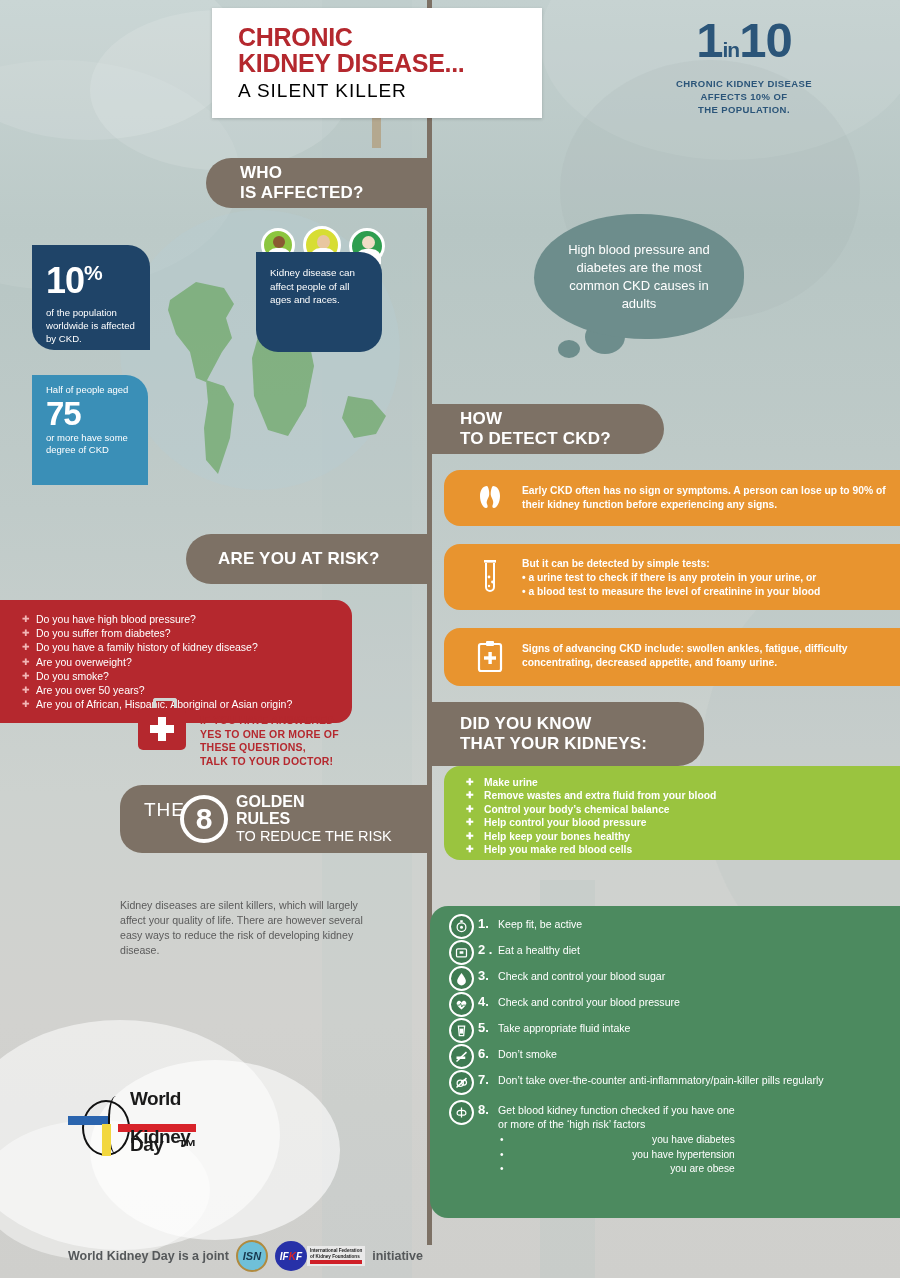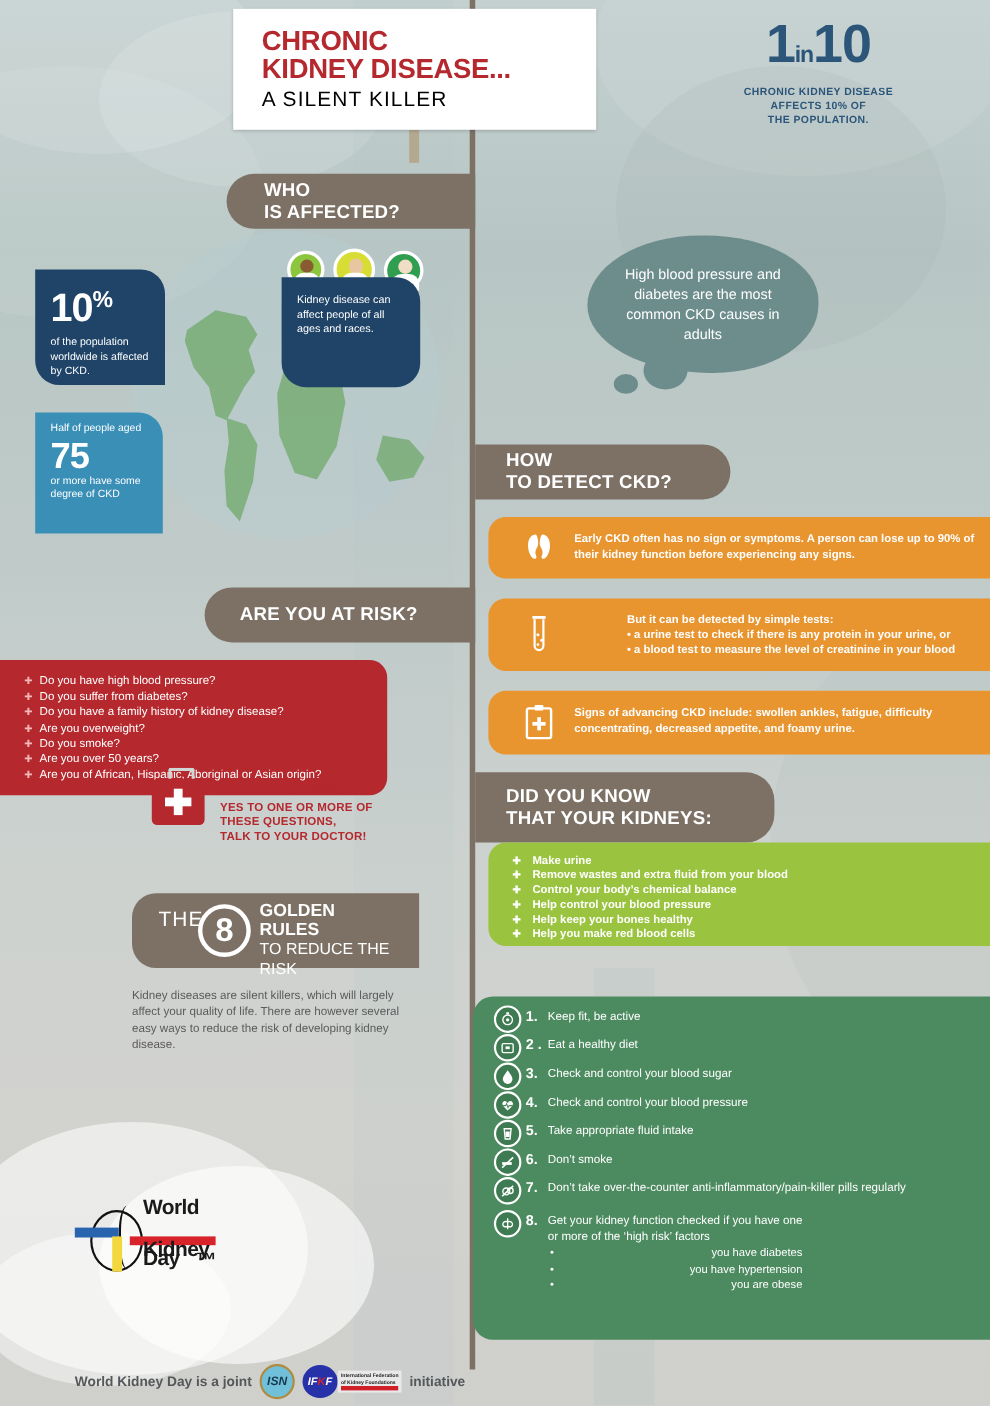--- a/index.html
+++ b/index.html
@@ -72,21 +72,21 @@
   .riskbox li:before{content:"\271A";position:absolute;left:22px;top:0;font-size:9px;color:#f2b6b6;}
 
   .kitbox{position:absolute;left:138px;top:708px;width:48px;height:42px;background:#b5282e;border-radius:5px;}
   .kit-handle{position:absolute;left:153px;top:698px;width:18px;height:10px;border:3px solid #cfd6d3;border-bottom:none;border-radius:3px 3px 0 0;}
   .kit-cross-v{position:absolute;left:158px;top:717px;width:8px;height:24px;background:#fff;}
   .kit-cross-h{position:absolute;left:150px;top:725px;width:24px;height:8px;background:#fff;}
   .doctor-note{position:absolute;left:200px;top:714px;width:180px;color:#b5282e;font-size:10.5px;font-weight:bold;line-height:13.5px;letter-spacing:.2px;}
 
   
   .goldbar{
-    position:absolute;left:120px;top:812px;width:261px;height:68px;
+    position:absolute;left:120px;top:785px;width:312px;height:68px;
     background:#7d7165;border-radius:22px 0 0 22px;color:#fff;
   }
   .gold-the{position:absolute;left:24px;top:14px;font-size:19px;letter-spacing:1px;}
   .gold-circle{
     position:absolute;left:60px;top:10px;width:48px;height:48px;border-radius:50%;
     border:4px solid #fff;box-sizing:border-box;display:flex;align-items:center;justify-content:center;
     font-size:30px;font-weight:bold;color:#fff;
   }
   .gold-txt{position:absolute;left:116px;top:9px;color:#fff;}
   .gold-txt .l1{font-size:16px;font-weight:bold;line-height:16px;}
@@ -272,21 +272,21 @@
   </div>
 
   <div class="ocard" style="left:444px;top:544px;width:456px;height:66px;">
     <svg style="position:absolute;left:34px;top:14px;width:24px;height:38px;" viewBox="0 0 24 38">
       <rect x="6" y="2" width="12" height="2.6" fill="#fff"></rect>
       <path fill="none" stroke="#fff" stroke-width="2" d="M8 5 v24 a4 4 0 0 0 8 0 V5"></path>
       <circle cx="11" cy="19" r="1.4" fill="#fff"></circle>
         <circle cx="14.5" cy="24" r="1.4" fill="#fff"></circle>
         <circle cx="11" cy="28" r="1.2" fill="#fff"></circle>
     </svg>
-    <div class="txt" style="top:13px;white-space:pre-line;margin-left:48px;">But it can be detected by simple tests:
+    <div class="txt" style="top:13px;white-space:pre-line;">But it can be detected by simple tests:
 • a urine test to check if there is any protein in your urine, or
 • a blood test to measure the level of creatinine in your blood</div>
   </div>
 
   <div class="ocard" style="left:444px;top:628px;width:456px;height:58px;">
     <svg style="position:absolute;left:32px;top:12px;width:28px;height:34px;" viewBox="0 0 28 34">
       <rect x="3" y="4" width="22" height="27" rx="2" fill="none" stroke="#fff" stroke-width="2.2"></rect>
       <rect x="10" y="1" width="8" height="5" rx="1" fill="#fff"></rect>
       <rect x="12.4" y="12" width="3.4" height="12" fill="#fff"></rect>
       <rect x="8" y="16.3" width="12" height="3.4" fill="#fff"></rect>
@@ -425,21 +425,21 @@
         </div>
         <div class="rule" style="top: 196px;">
           <div class="ricon" style="top: -2px;">
             <svg viewBox="0 0 24 24" style="width:15px;height:15px;">
               <path d="M12 4 v16" stroke="#fff" stroke-width="2"></path>
               <path d="M12 9 C7 8 5 10 5 13 c0 3 3 4 7 3" fill="none" stroke="#fff" stroke-width="2"></path>
               <path d="M12 9 c5-1 7 1 7 4 0 3-3 4-7 3" fill="none" stroke="#fff" stroke-width="2"></path>
             </svg>
           </div>
           <div class="num">8.</div>
-          <div class="txt"><span>Get your kidney function checked if you have one</span><br><span>or more of the ‘high risk’ factors</span><ul class="sublist">
+          <div class="txt"><span>Get blood kidney function checked if you have one</span><br><span>or more of the ‘high risk’ factors</span><ul class="sublist">
               <li>you have diabetes</li>
               <li>you have hypertension</li>
               <li>you are obese</li>
             </ul></div>
         </div>
       </div>
   </div>
 
   <div class="wkd">
     <div class="kbean"></div>

